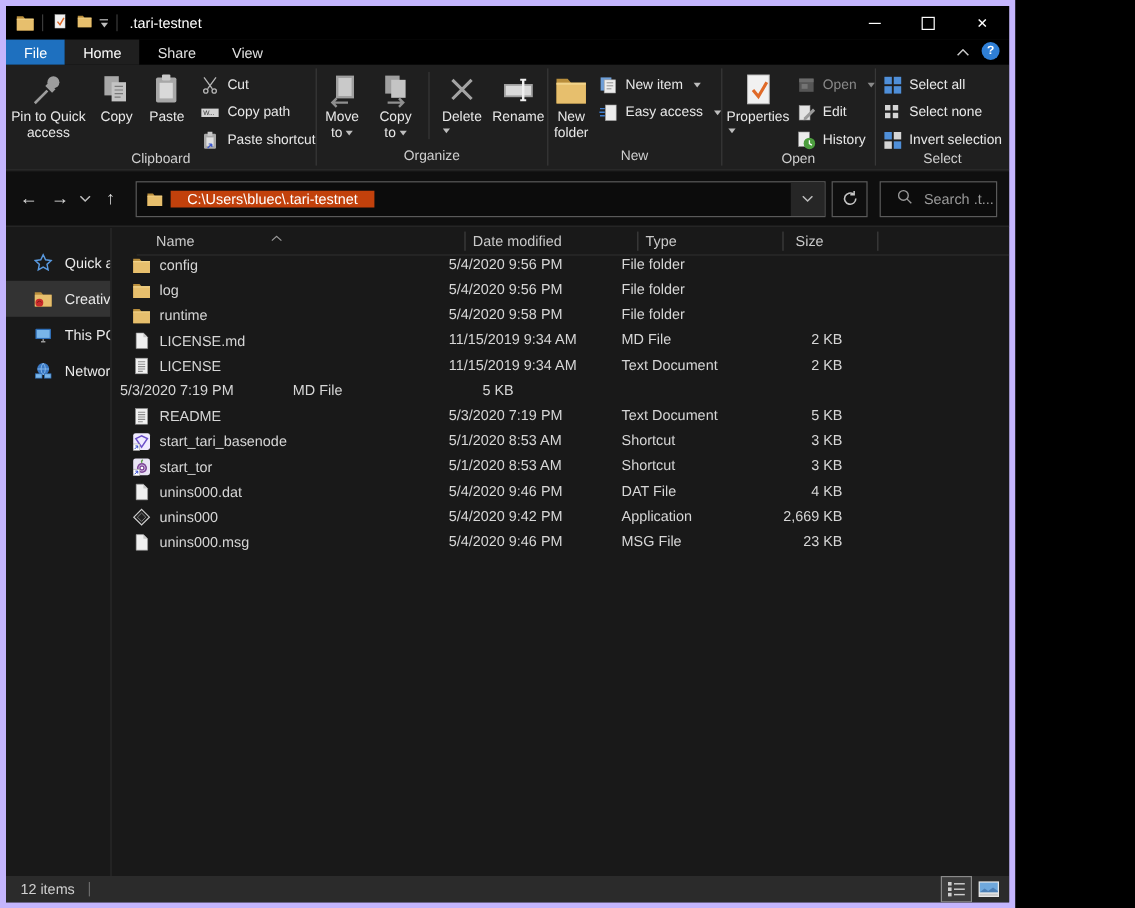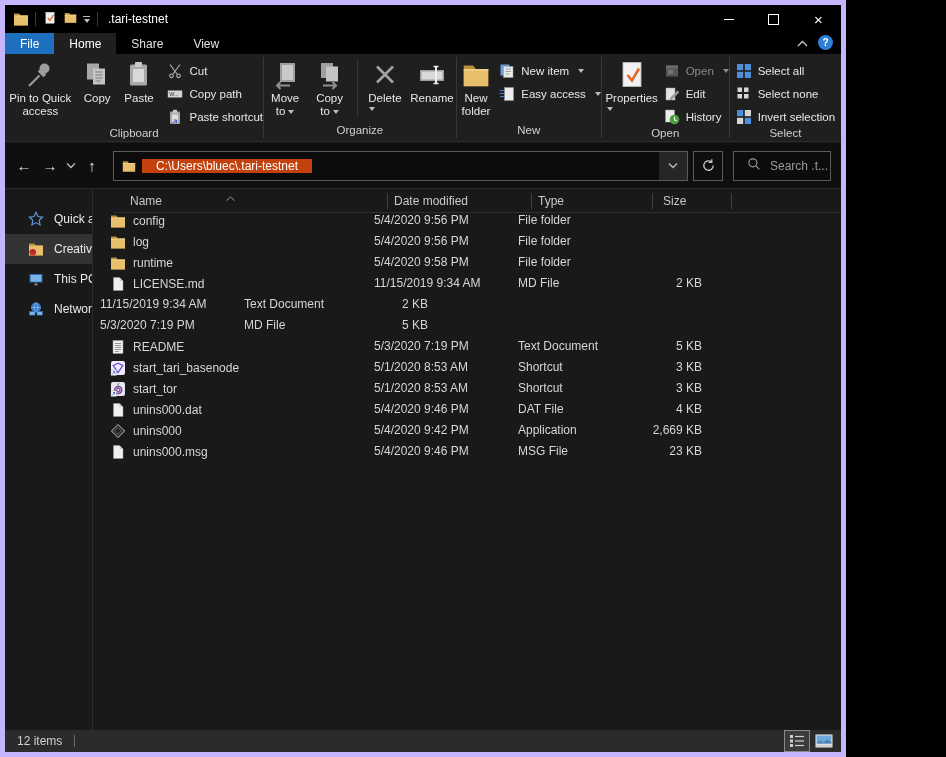--- a/index.html
+++ b/index.html
@@ -547,20 +547,29 @@
                   <path d="M9.5 1.5v3.5H13z" fill="#c9c9c9"></path>
                 </svg>
               </span>
               <span>LICENSE.md</span>
             </span>
             <span class="cell date">11/15/2019 9:34 AM</span>
             <span class="cell type">MD File</span>
             <span class="cell size">2 KB</span>
           </div>
           <div class="frow">
+            <span class="cell name">
+              <span class="ficon">
+                <svg width="16" height="16" viewBox="0 0 16 16">
+                  <rect x="3" y="1.5" width="10" height="13" fill="#f0f0f0" stroke="#9a9a9a" stroke-width="0.5"></rect>
+                  <path d="M5 4.5h6M5 6.5h6M5 8.5h6M5 10.5h6M5 12.5h4" stroke="#8c8c8c" stroke-width="0.9"></path>
+                </svg>
+              </span>
+              <span>LICENSE</span>
+            </span>
             <span class="cell date">11/15/2019 9:34 AM</span>
             <span class="cell type">Text Document</span>
             <span class="cell size">2 KB</span>
           </div>
           <div class="frow">
             <span class="cell date">5/3/2020 7:19 PM</span>
             <span class="cell type">MD File</span>
             <span class="cell size">5 KB</span>
           </div>
           <div class="frow">

